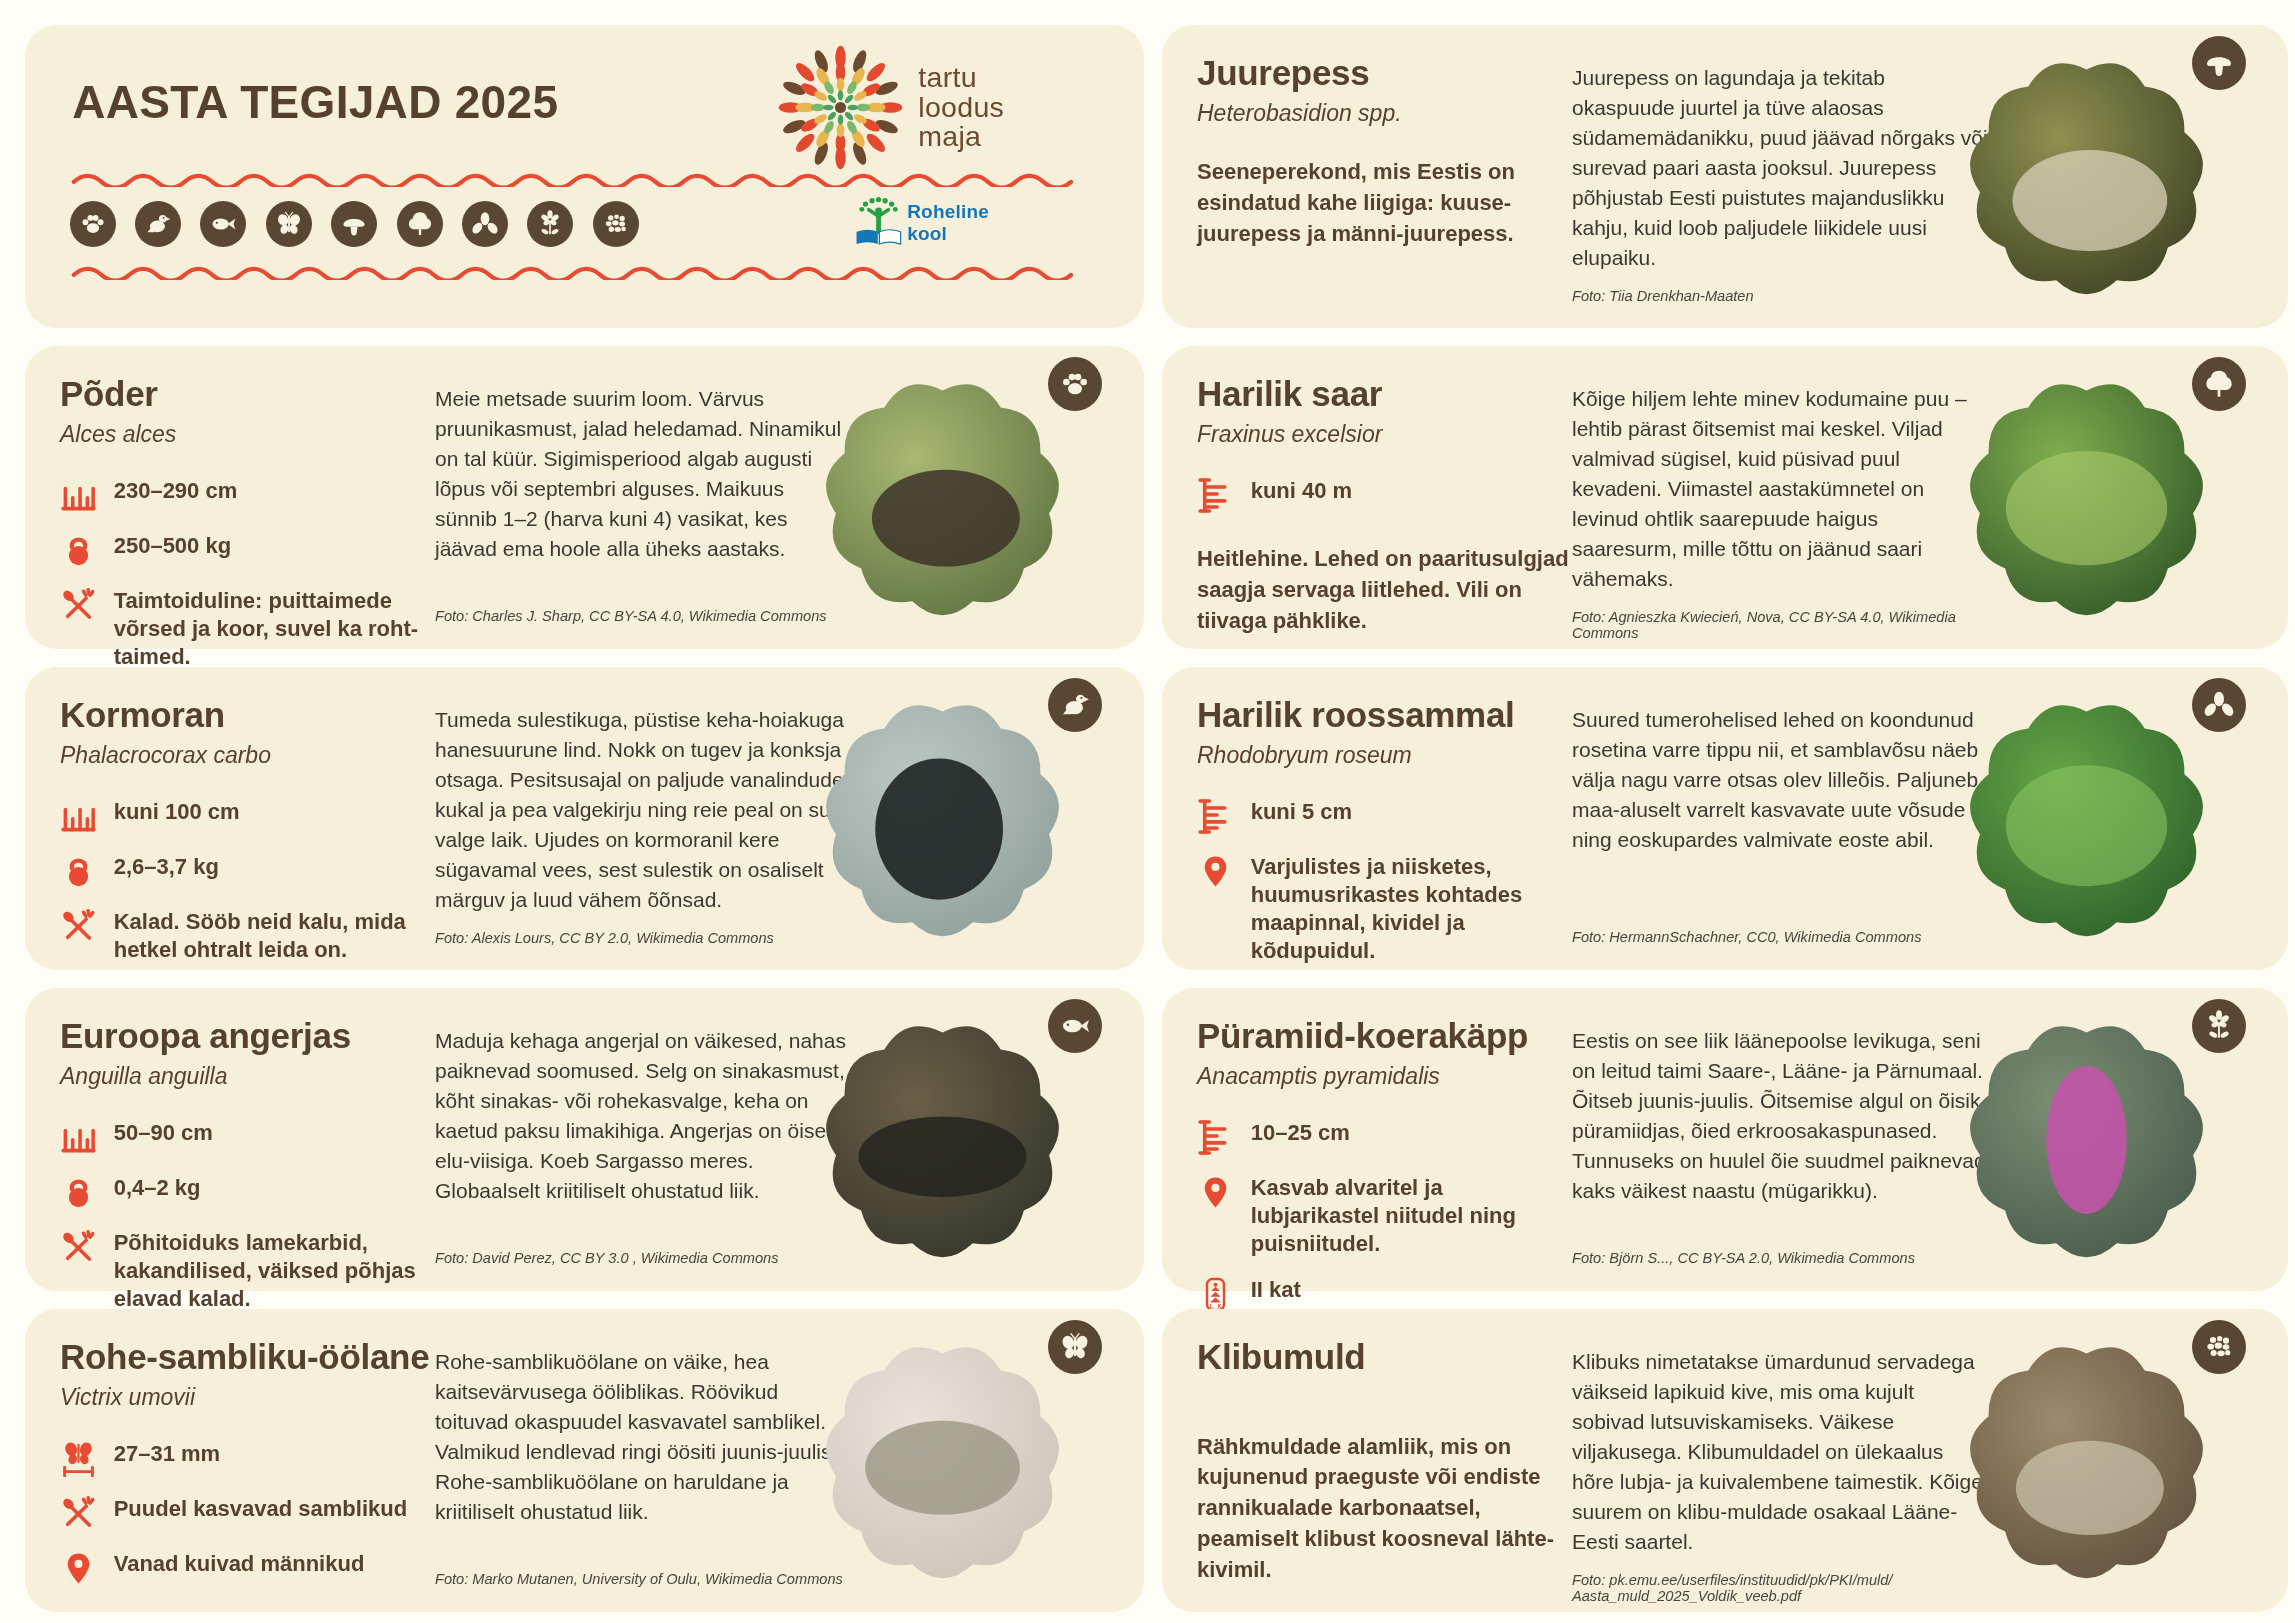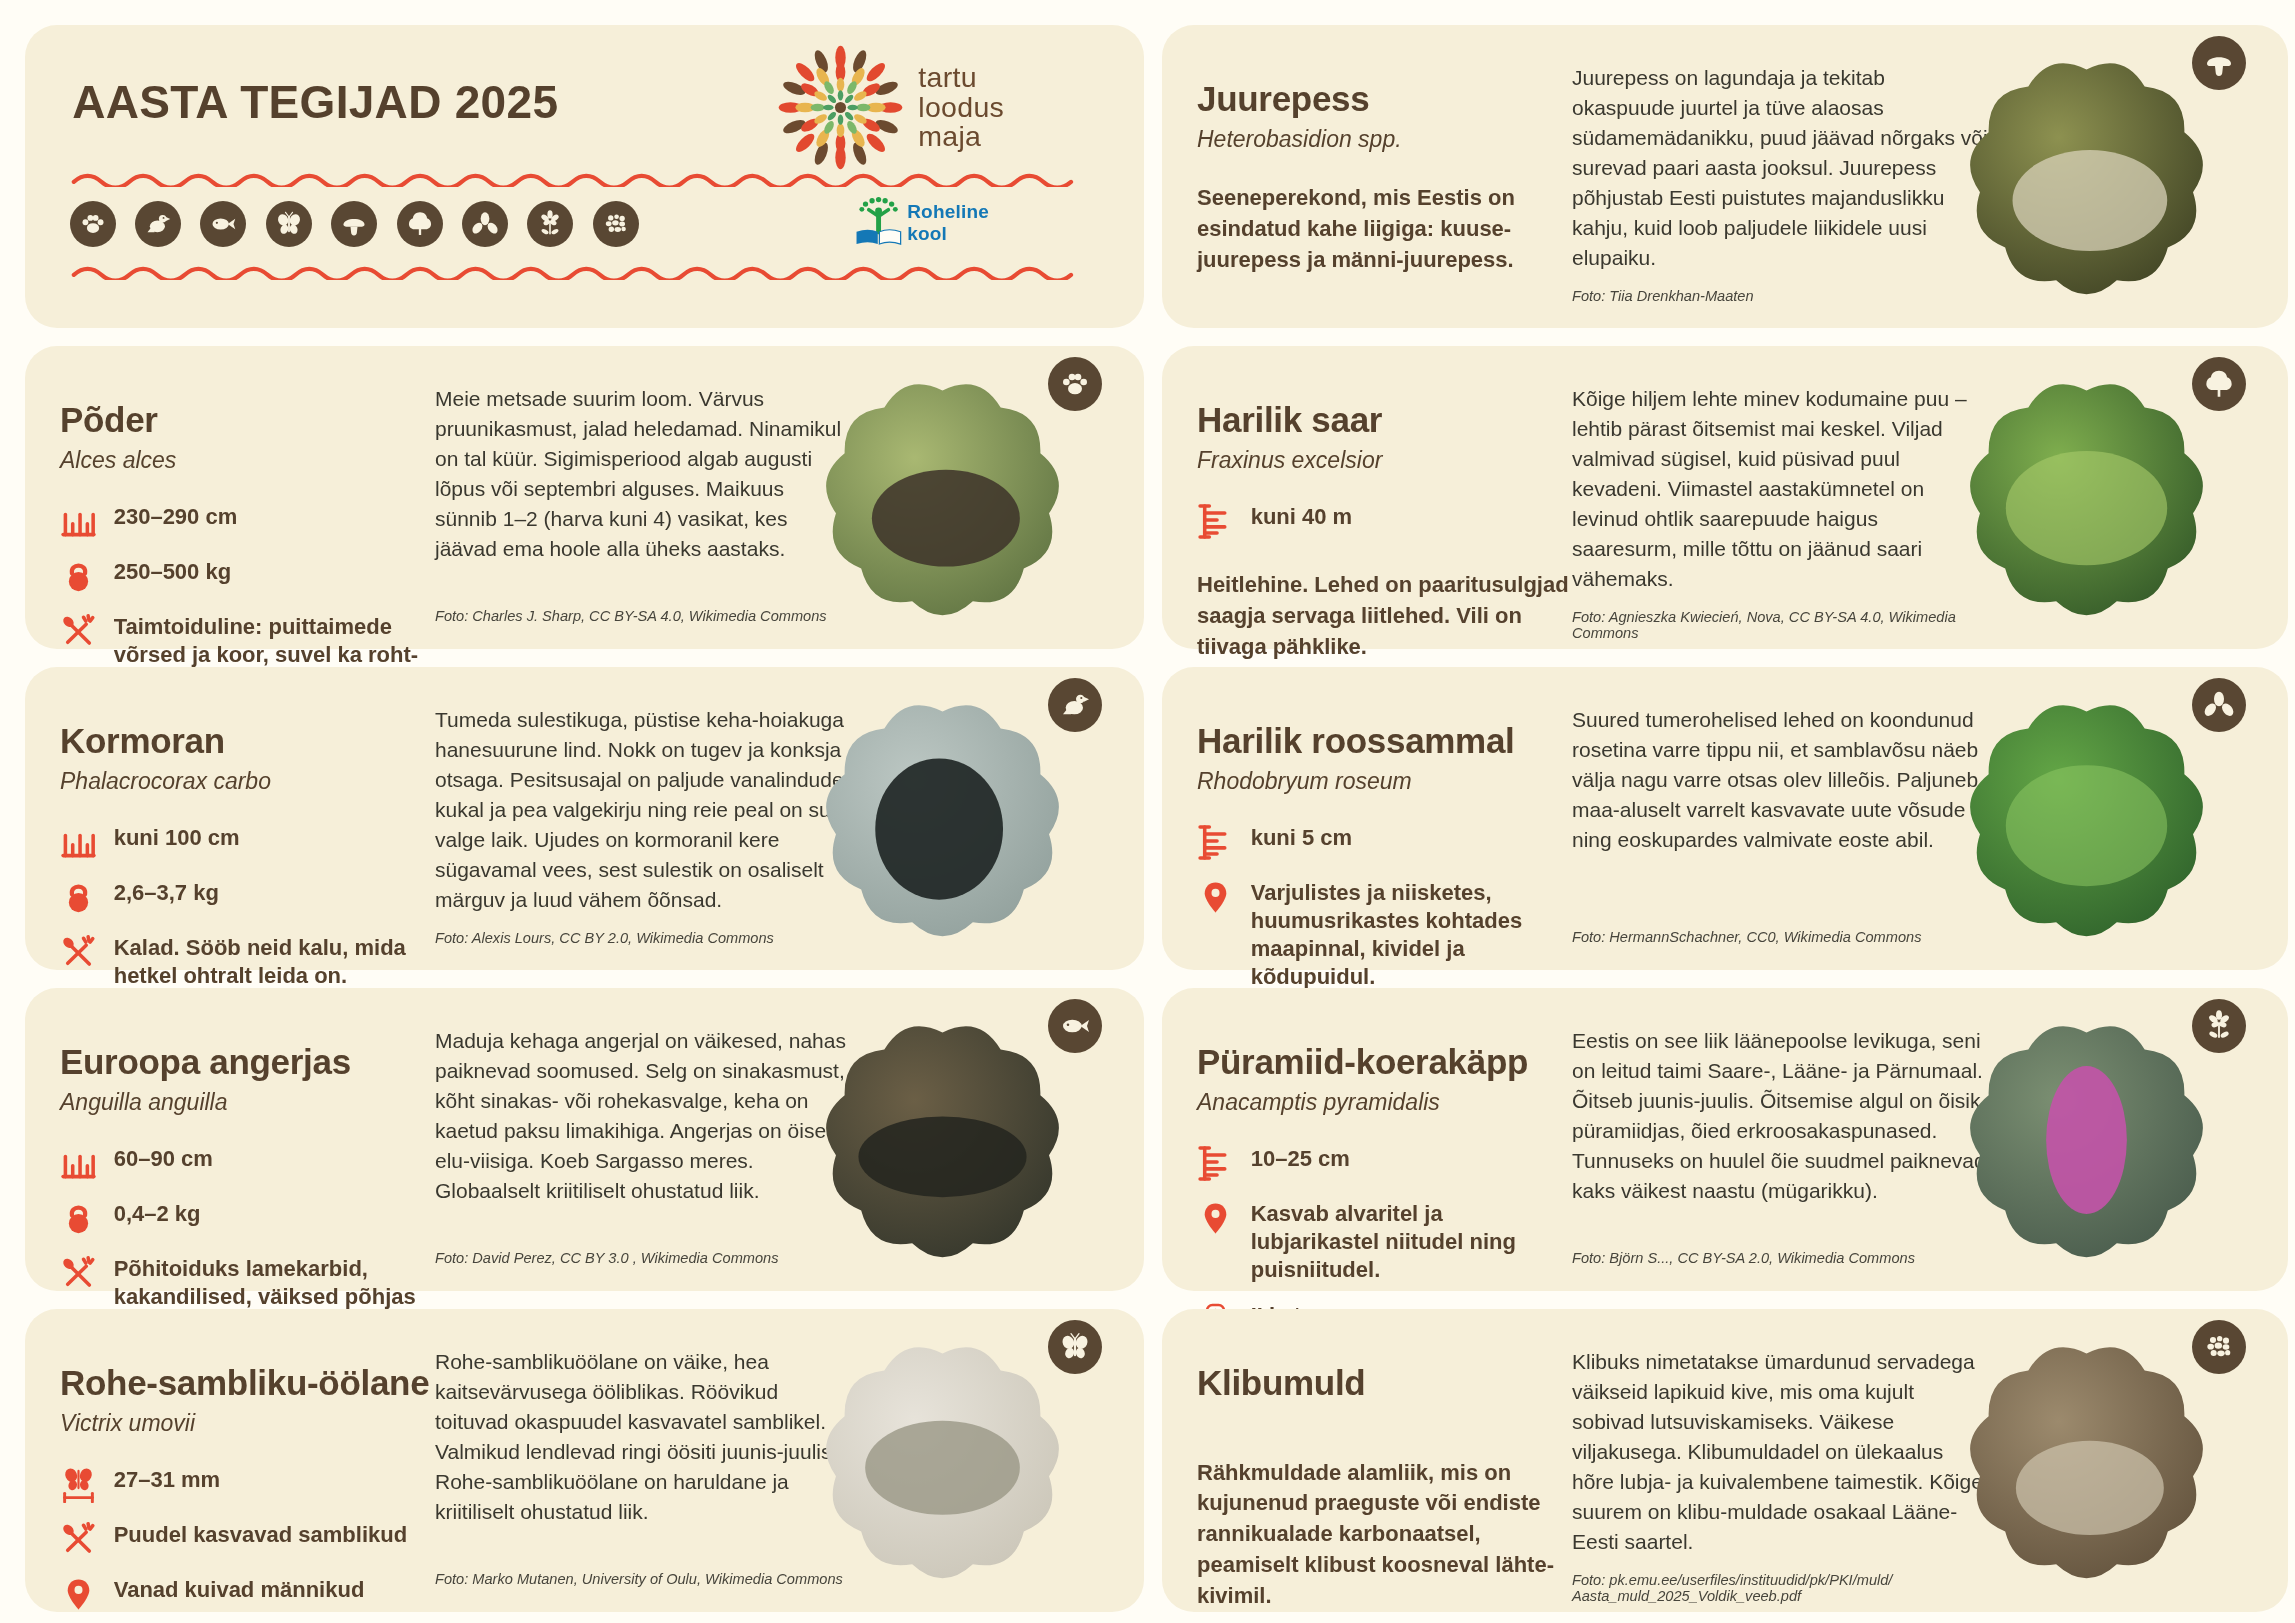--- a/index.html
+++ b/index.html
@@ -13,21 +13,21 @@
     position:absolute;inset:0;padding:25px;box-sizing:border-box;
     display:grid;
     grid-template-columns:1119px 1126px;
     grid-template-rows:repeat(5,303px);
     gap:18px;
   }
   .card{
     background:#f6efd9;border-radius:32px;position:relative;
     padding:25px 35px;box-sizing:border-box;display:flex;
   }
-  .card-left{width:375px;flex:0 0 375px;display:flex;flex-direction:column;margin-top:26px;}
+  .card-left{width:375px;flex:0 0 375px;display:flex;flex-direction:column;}
   .card-mid{width:416px;flex:0 0 416px;display:flex;flex-direction:column;padding-top:5.6px;}
   .card-photo-wrap{flex:1;position:relative;}
   h2.title{font-size:35px;line-height:1.07;color:#55412d;margin:4.2px 0 0;font-weight:bold;letter-spacing:-0.3px;}
   .latin{font-size:23px;font-style:italic;color:#55412d;margin-top:8.3px;}
   .stats{margin-top:29px;display:flex;flex-direction:column;gap:18px;}
   .stat{display:flex;gap:16.7px;font-size:22px;font-weight:bold;color:#55412d;line-height:1.28;align-items:flex-start;}
   .sicon{flex:0 0 37px;height:37px;color:#e84b33;}
   .sicon svg{width:37px;height:37px;display:block;}
   .intro{font-size:22px;font-weight:bold;color:#55412d;line-height:1.4;margin:30.5px 0 0;}
   .no-latin .intro{margin-top:56px;}
@@ -552,21 +552,21 @@
     <div class="card-left">
       <h2 class="title">Euroopa angerjas</h2>
       <div class="latin">Anguilla anguilla</div>
       <div class="stats">
         <div class="stat">
             <span class="sicon">
               <svg viewBox="0 0 54 54" width="37" height="37">
                 <use href="#i-ruler-h"></use>
               </svg>
             </span>
-            <span>60–90 cm</span>
+            <span>50–90 cm</span>
           </div>
         <div class="stat">
             <span class="sicon">
               <svg viewBox="0 0 54 54" width="37" height="37">
                 <use href="#i-kettlebell"></use>
               </svg>
             </span>
             <span>0,4–2 kg</span>
           </div>
         <div class="stat">

